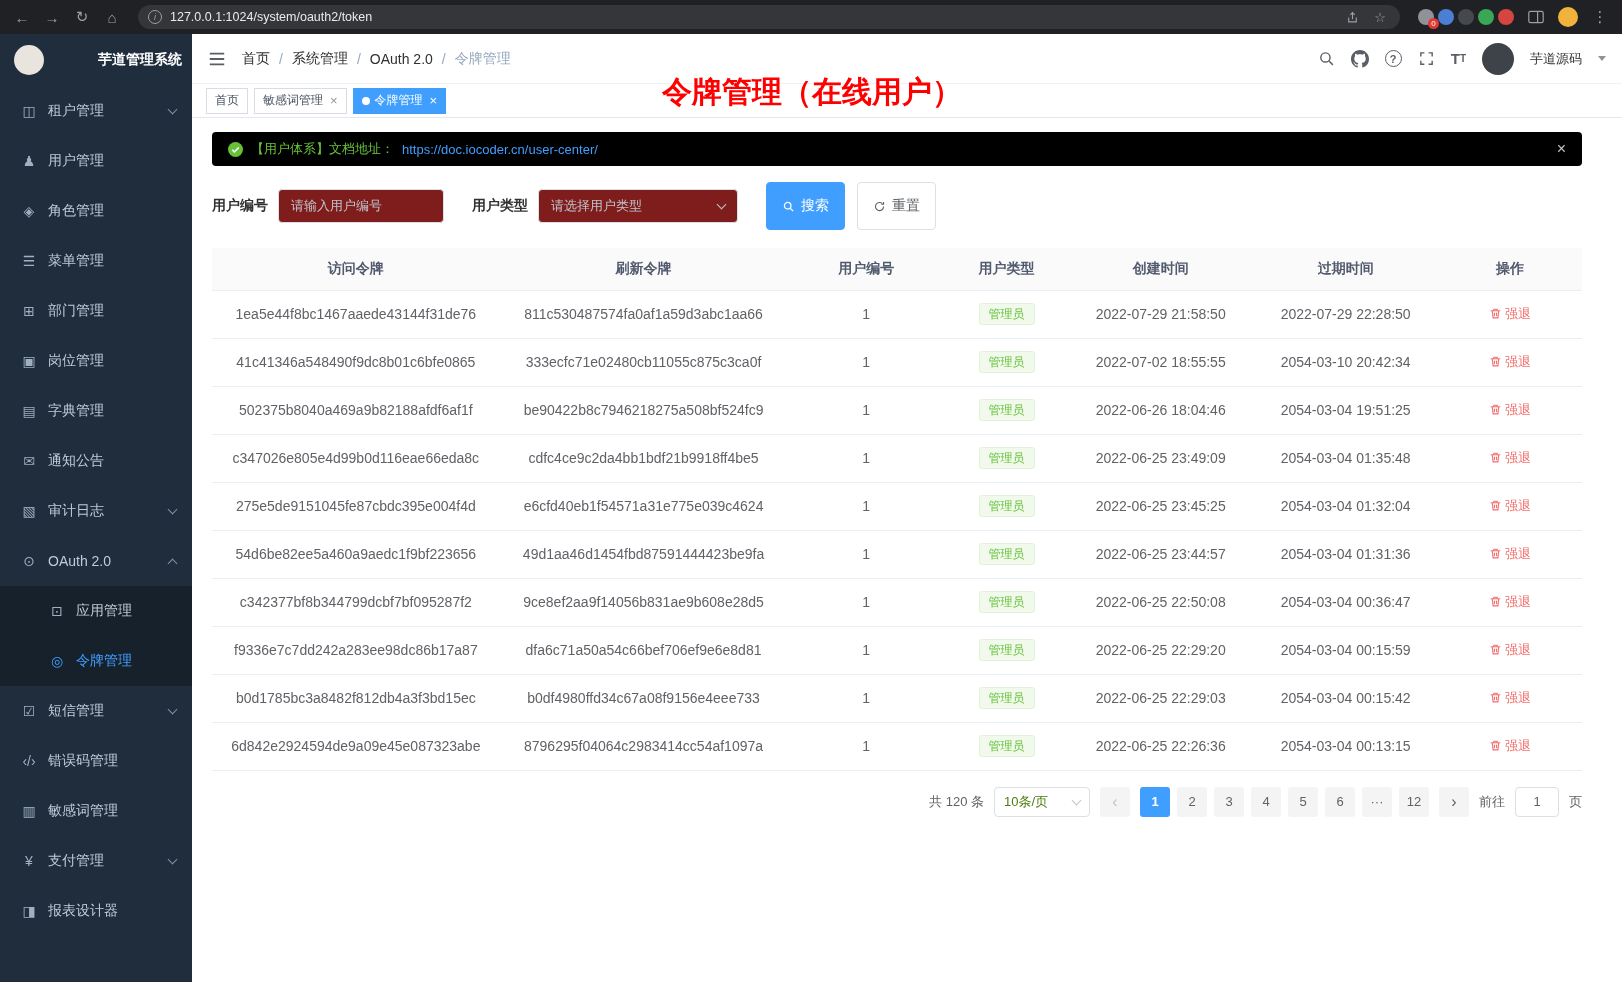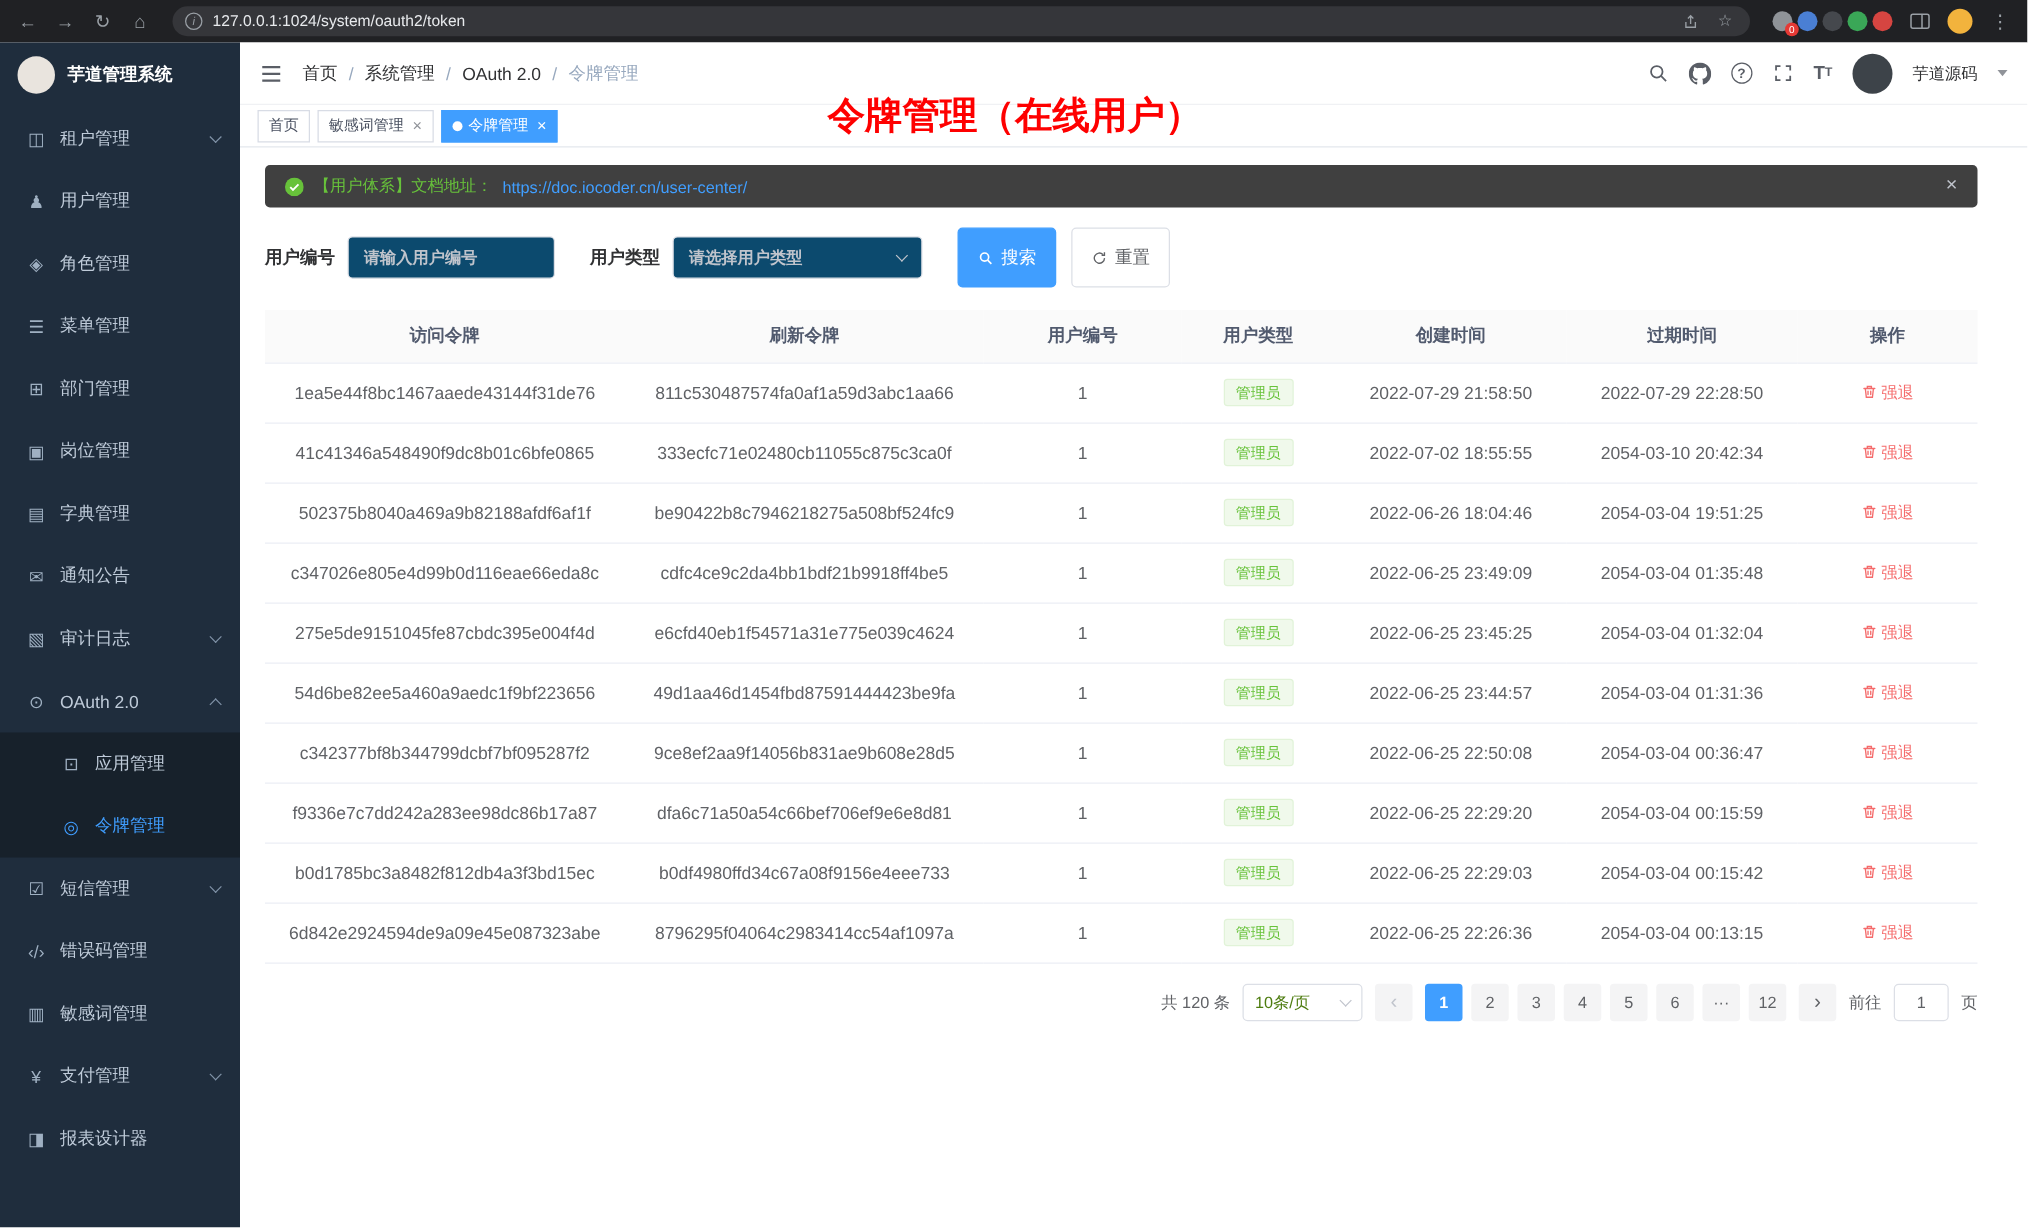--- a/index.html
+++ b/index.html
@@ -22,21 +22,21 @@
   .ext-group{display:flex;align-items:center;gap:4px;margin:0 4px;}
   .ext{width:16px;height:16px;border-radius:50%;position:relative;display:inline-block;cursor:pointer;}
   .ext-badge{position:absolute;right:-5px;bottom:-4px;background:#e53935;color:#fff;font-size:8px;line-height:1;min-width:11px;height:11px;border-radius:6px;display:flex;align-items:center;justify-content:center;padding:0 2px;}
   .profile{width:20px;height:20px;border-radius:50%;background:#f2b33d;display:inline-block;margin:0 4px;cursor:pointer;flex:0 0 auto;}
 
   
   .app{flex:1;display:flex;min-height:0;}
   .sidebar{width:192px;background:var(--sidebar-bg);display:flex;flex-direction:column;flex:0 0 auto;}
   .logo{height:52px;display:flex;align-items:center;padding:0 14px;gap:10px;}
   .logo-img{width:30px;height:30px;border-radius:50%;background:#e9e4de;flex:0 0 auto;}
-  .logo-title{color:#fff;font-size:14px;font-weight:700;white-space:nowrap;}
+  .logo-title{color:#fff;font-size:14px;font-weight:700;white-space:nowrap;margin-left:44px;}
   .menu{flex:1;overflow:hidden;}
   .menu-item{height:50px;display:flex;align-items:center;padding:0 16px 0 20px;color:#bfcbd9;font-size:14px;gap:10px;cursor:pointer;white-space:nowrap;}
   .menu-item .mi-icon{width:18px;text-align:center;font-size:14px;color:#9fb0c2;flex:0 0 auto;}
   .menu-item .mi-label{overflow:hidden;}
   .menu-item .chev{margin-left:auto;color:#8193a8;}
   .menu-item.child{background:#17212b;padding-left:48px;}
   .menu-item.active{color:var(--primary);}
   .menu-item.active .mi-icon{color:var(--primary);}
 
   .main{flex:1;display:flex;flex-direction:column;min-width:0;position:relative;background:#fff;}
@@ -62,29 +62,29 @@
   
   .tags{height:34px;display:flex;align-items:center;padding:0 14px;gap:6px;border-bottom:1px solid #e4e7ed;flex:0 0 auto;}
   .tag{height:26px;display:inline-flex;align-items:center;gap:5px;padding:0 8px;border:1px solid #d8dce5;background:#fff;color:#495060;font-size:12px;cursor:pointer;white-space:nowrap;}
   .tag.active{background:var(--primary);border-color:var(--primary);color:#fff;}
   .tag .dot{width:8px;height:8px;border-radius:50%;background:#fff;}
   .tclose{font-size:13px;line-height:1;margin-left:2px;color:#909399;}
   .tag.active .tclose{color:#fff;}
 
   
   .content{flex:1;padding:14px 40px 0 20px;overflow:hidden;}
-  .alert{height:34px;background:#404040;border-radius:4px;display:flex;align-items:center;padding:0 16px;gap:8px;font-size:13px;justify-content:center;}
+  .alert{height:34px;background:#000000;border-radius:4px;display:flex;align-items:center;padding:0 16px;gap:8px;font-size:13px;justify-content:center;}
   .alert-text{color:var(--success);}
   .alert-link{color:var(--link);text-decoration:none;cursor:pointer;}
   .alert-close{margin-left:auto;color:#c0c4cc;font-size:16px;cursor:pointer;}
 
   .search{display:flex;align-items:center;margin-top:16px;font-size:14px;}
   .f-group{display:flex;align-items:center;gap:10px;margin-right:28px;}
   .f-label{font-weight:700;color:#303133;white-space:nowrap;}
-  .input{width:166px;height:34px;border:1px solid #dcdfe6;border-radius:4px;display:flex;align-items:center;padding:0 12px;background:#0c4a6e;cursor:text;font-weight:bold;}
+  .input{width:166px;height:34px;border:1px solid #dcdfe6;border-radius:4px;display:flex;align-items:center;padding:0 12px;background:#7f1d1d;cursor:text;}
   .input .ph{color:#c0c4cc;font-size:13px;white-space:nowrap;overflow:hidden;}
   .input.select{width:200px;justify-content:space-between;cursor:pointer;}
   .btn{height:48px;padding:0 15px;border-radius:4px;display:inline-flex;align-items:center;gap:6px;font-size:14px;cursor:pointer;font-family:inherit;}
   .btn-primary{background:var(--primary);color:#fff;border:1px solid var(--primary);}
   .btn-plain{background:#fff;color:#606266;border:1px solid #dcdfe6;margin-left:12px;}
 
   .table{width:100%;border-collapse:collapse;margin-top:18px;table-layout:fixed;}
   .table th{height:42px;background:#fafafa;color:#515a6e;font-weight:700;font-size:14px;border-bottom:1px solid #ebeef5;text-align:center;white-space:nowrap;}
   .table td{height:48px;color:#606266;font-size:14px;text-align:center;border-bottom:1px solid #ebeef5;white-space:nowrap;overflow:hidden;text-overflow:ellipsis;}
   .tag-success{display:inline-block;padding:3px 9px;font-size:12px;color:var(--success);background:#f0f9eb;border:1px solid #e1f3d8;border-radius:3px;line-height:1.2;}

